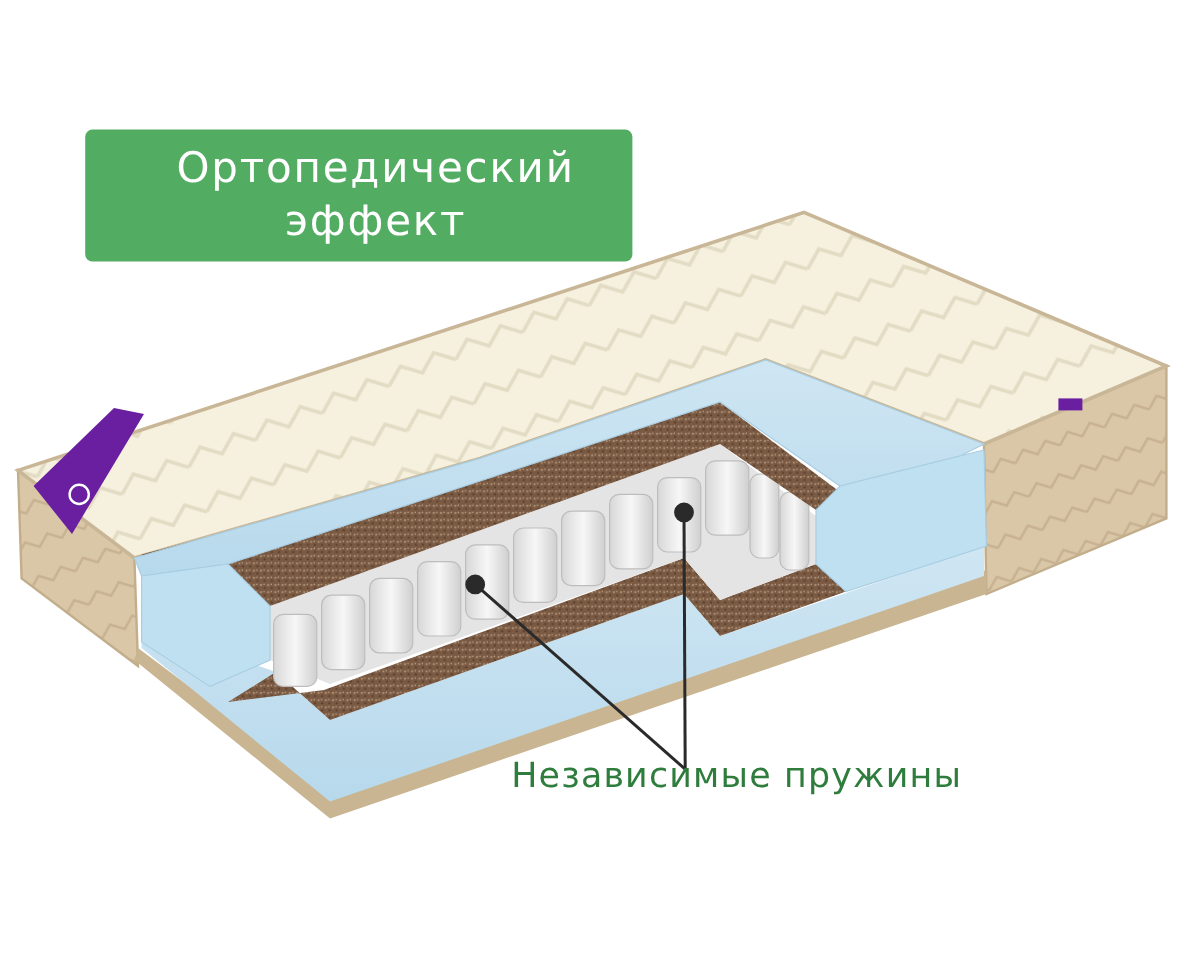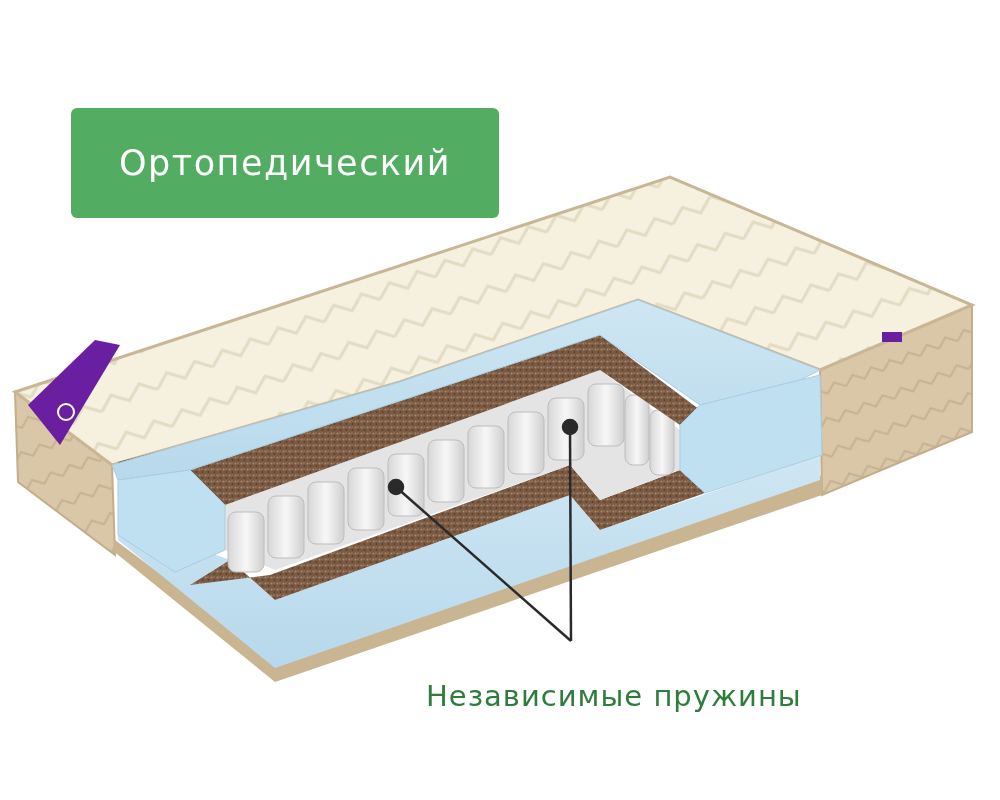--- a/index.html
+++ b/index.html
@@ -1,26 +1,26 @@
 <!DOCTYPE html>
 <html><head>
 <meta charset="utf-8">
 <style>
   html, body { margin:0; padding:0; background:#ffffff; }
   body { width:1000px; height:800px; position:relative; overflow:hidden; font-family:"DejaVu Sans", sans-serif; }
   .badge {
     position:absolute; left:71px; top:108px; width:428px; height:110px;
     background:#52ac62; border-radius:6px; color:#ffffff;
     display:flex; flex-direction:column; align-items:center; justify-content:center;
-    font-size:35px; line-height:44px; letter-spacing:1.5px; font-weight:normal;
+    font-size:35px; line-height:44px; letter-spacing:1.5px; font-weight:normal;padding-left:28px;
   }
   .badge span { display:block; text-align:center; }
   .illustration { position:absolute; left:0; top:0; width:1000px; height:800px; }
   .caption {
-    position:absolute; left:426px; top:678px; color:#2e7d3c;
+    position:absolute; left:426px; top:628px; color:#2e7d3c;
     font-size:29px; line-height:37px; letter-spacing:1px;
   }
   .caption span { display:block; white-space:nowrap; }
 </style>
 </head>
 <body>
 
 <svg class="illustration" viewBox="0 0 1000 800" xmlns="http://www.w3.org/2000/svg">
   <defs>
     <pattern id="coir" width="6" height="6" patternUnits="userSpaceOnUse">
@@ -94,17 +94,18 @@
   <g stroke="#2a2a2a" stroke-width="2.5" fill="#2a2a2a">
     <circle cx="396" cy="487" r="7"></circle>
     <circle cx="570" cy="427" r="7"></circle>
     <line x1="396" y1="487" x2="571" y2="641"></line>
     <line x1="570" y1="427" x2="571" y2="641"></line>
   </g>
 </svg>
 
 <div class="badge">
   <span>Ортопедический</span>
+  <span>эффект</span>
 </div>
 
 <div class="caption">
   <span>Независимые пружины</span>
 </div>
 
 </body></html>

